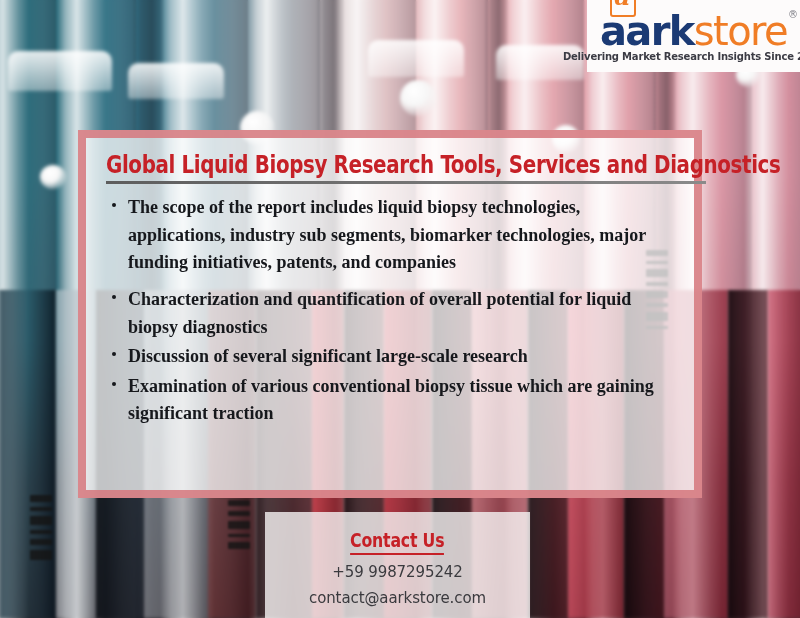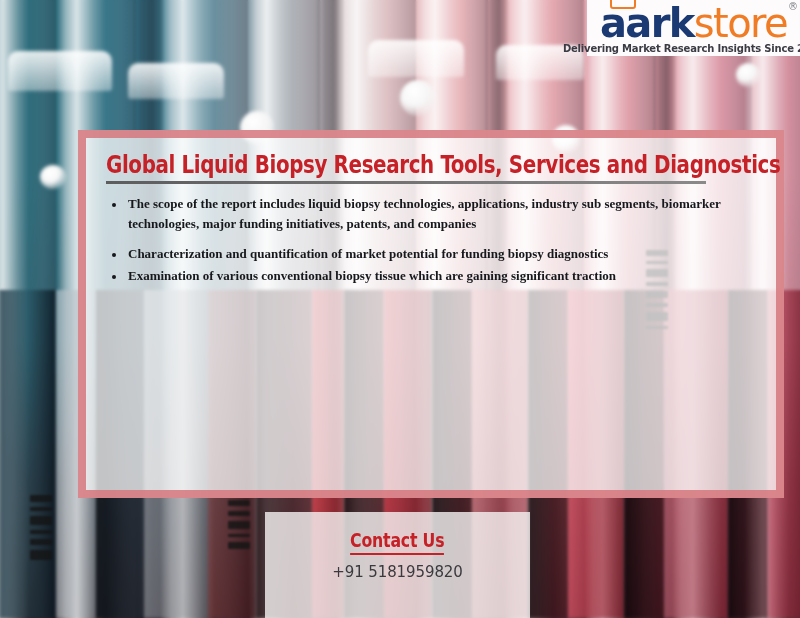--- a/index.html
+++ b/index.html
@@ -105,21 +105,21 @@
 
   .bg-blur-overlay {
     position: absolute; inset: 0;
     backdrop-filter: blur(1.2px);
     pointer-events: none;
   }
 
   
   #logo-box {
     position: absolute;
-    left: 587px; top: 0; width: 213px; height: 56px;
+    left: 587px; top: 0; width: 213px; height: 72px;
     background: #fdfbfb;
     display: flex;
     flex-direction: column;
     align-items: center;
     justify-content: center;
     padding-top: 2px;
   }
   .logo-wordmark {
     position: relative;
     font-family: "DejaVu Sans", sans-serif;
@@ -163,21 +163,21 @@
     color: #3b3b44;
     letter-spacing: -0.2px;
     white-space: nowrap;
     margin-top: 1px;
   }
 
   
   #content-panel {
     position: absolute;
     left: 78px; top: 130px;
-    width: 706px; height: 368px;
+    width: 624px; height: 368px;
     border: 8px solid rgba(214,122,128,0.88);
     background: rgba(255,255,255,0.74);
     padding: 14px 20px 10px 20px;
   }
 
   .headline-wrap { margin-bottom: 6px; }
   .headline {
     font-family: "DejaVu Sans Condensed", "Liberation Sans Narrow", "Liberation Sans", sans-serif;
     font-weight: bold;
     font-size: 24px;
@@ -196,21 +196,21 @@
   .rule.full { width: 600px; }
   .rule.short { width: 134px; }
 
   .bullets { list-style: none; margin: 10px 0 0 0; }
   .bullets li {
     position: relative;
     padding-left: 22px;
     margin-bottom: 2px;
     font-family: "Liberation Serif", "DejaVu Serif", serif;
     font-weight: bold;
-    font-size: 13px;
+    font-size: 18px;
     line-height: 1.52;
     color: #16181c;
   }
   .bullets li::before {
     content: "";
     position: absolute;
     left: 6px; top: 9px;
     width: 4px; height: 4px;
     border-radius: 50%;
     background: #16181c;
@@ -349,23 +349,25 @@
       <div class="headline">Global Liquid Biopsy Research Tools, Services and Diagnostics</div>
       <div class="rule full"></div>
     </div>
 
     <ul class="bullets">
       <li>The scope of the report includes liquid biopsy technologies, applications, industry sub segments, biomarker technologies, major funding initiatives, patents, and companies</li>
     </ul>
 
 
     <ul class="bullets">
-      <li>Characterization and quantification of market potential for funding biopsy diagnostics</li>
+      <li>Characterization and quantification of overall potential for liquid biopsy diagnostics</li>
+      <li>Discussion of several significant large-scale research</li>
       <li>Examination of various conventional biopsy tissue which are gaining significant traction</li>
     </ul>
   </div>
 
   <div id="contact-box">
     <div class="contact-title">Contact Us</div>
-    <div class="contact-line">+91 5181959820</div>
+    <div class="contact-line">+59 9987295242</div>
+    <div class="contact-line">contact@aarkstore.com</div>
   </div>
 
 </div>
 
 </body></html>

